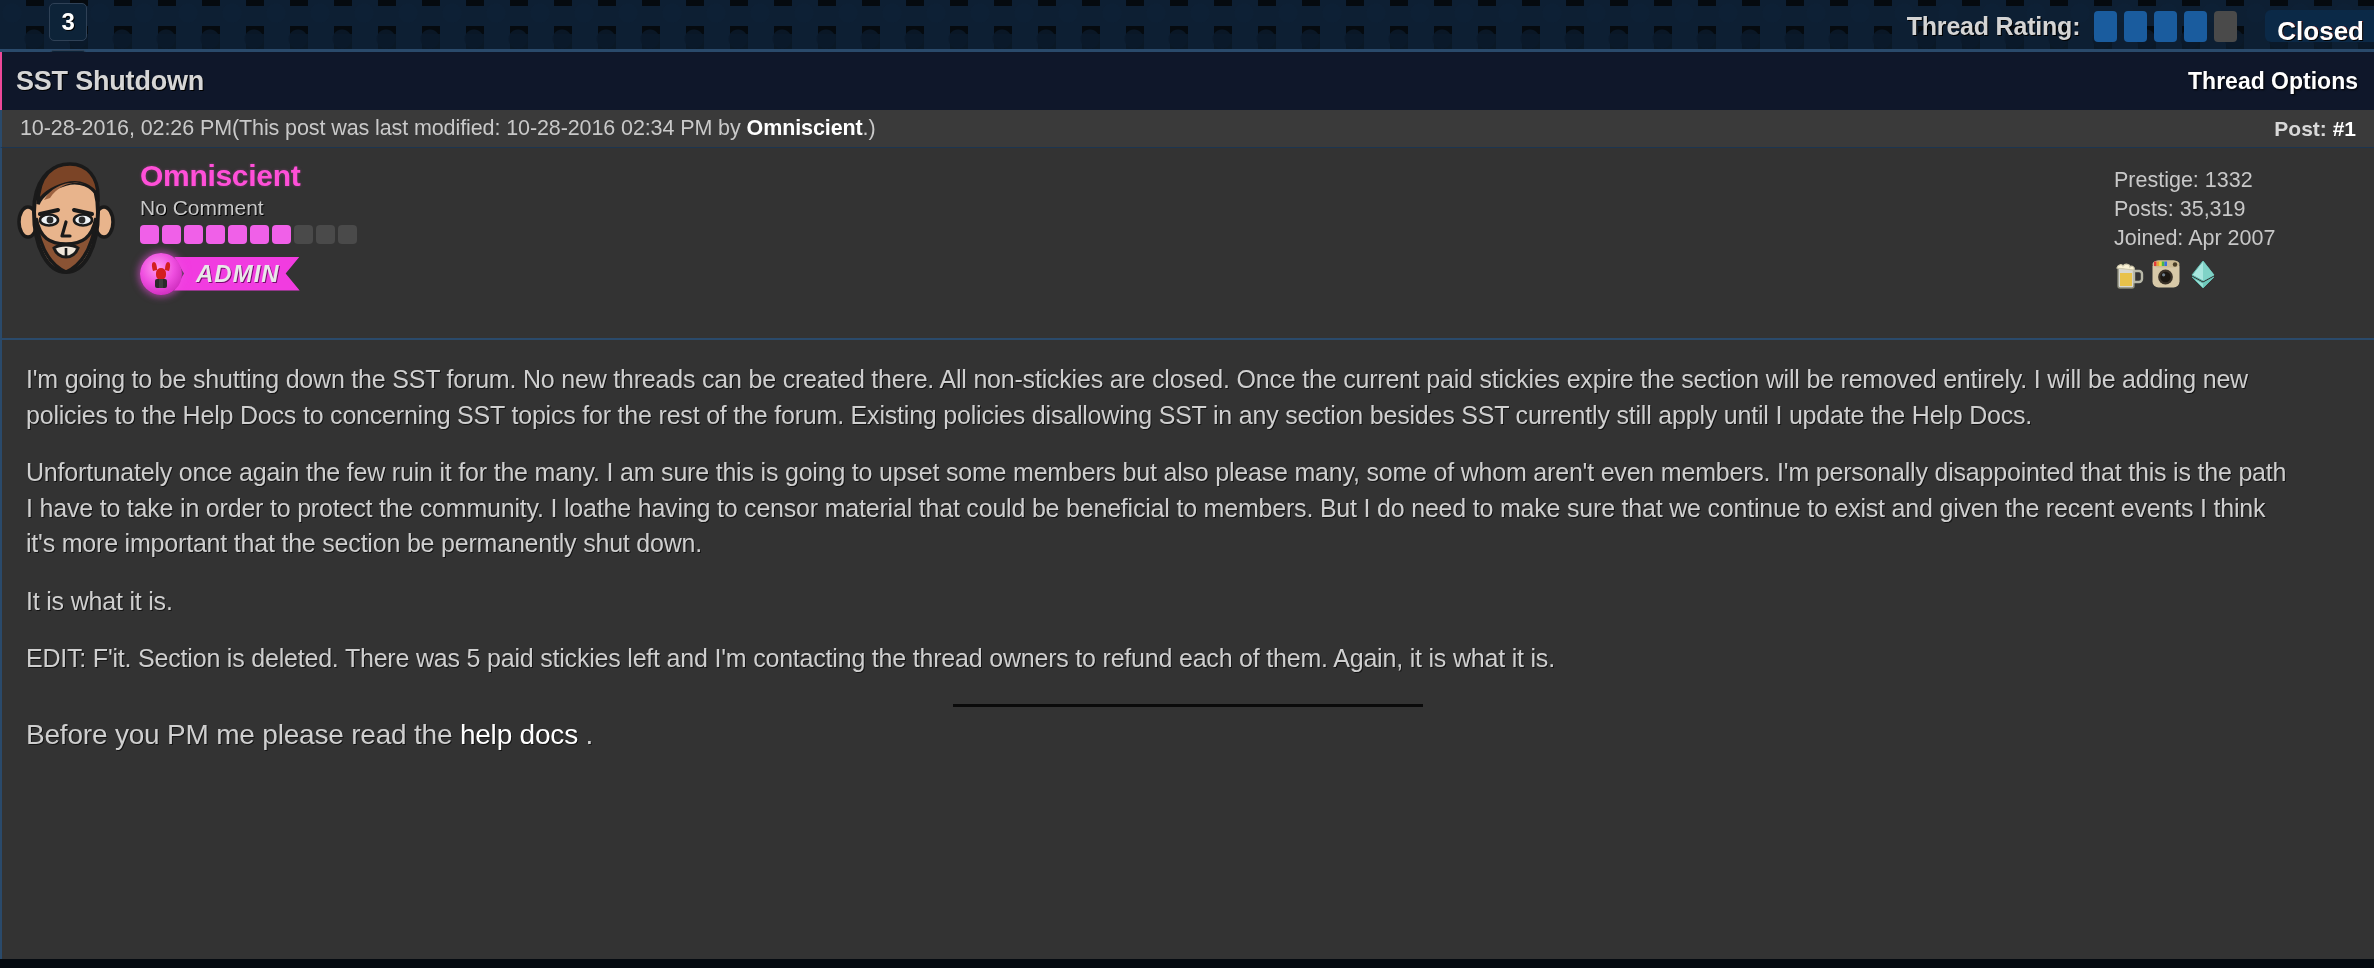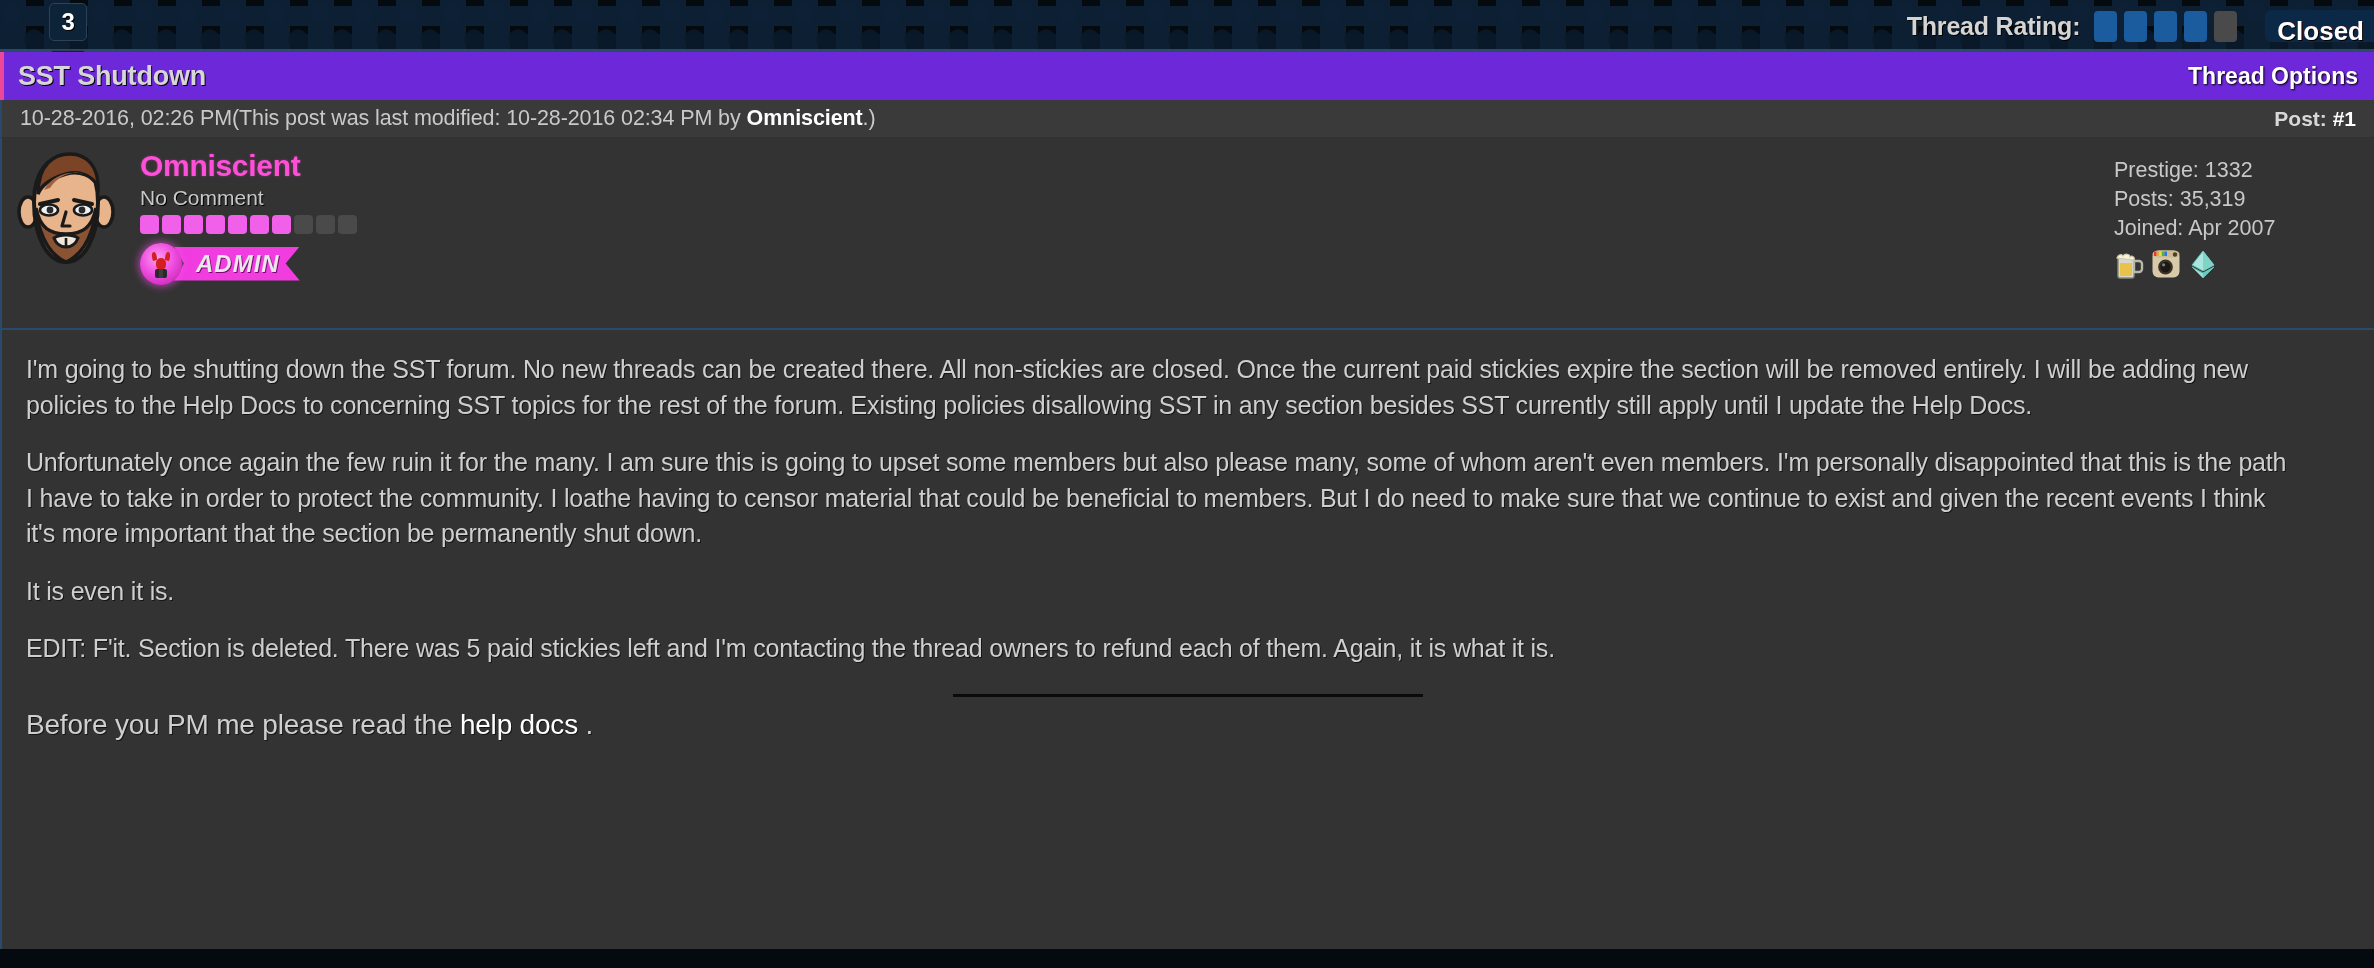--- a/index.html
+++ b/index.html
@@ -99,23 +99,23 @@
     font-size: 26px; font-weight: bold;
     text-shadow: 1px 1px 0 #000, 1px 0 0 #7a1010;
     padding: 18px 10px 8px 12px;
     height: 32px;
     display: flex; align-items: center;
     cursor: pointer;
   }
 
   
   .titlebar {
-    height: 48px;
-    background: #6d28d9;
-    border-left: 4px solid #ec4899;
+    height: 58px;
+    background: #0f172a;
+    border-left: 2px solid #ec4899;
     display: flex; align-items: center;
     padding: 0 16px 0 14px;
   }
   .thread-title {
     color: #d6d6d6; font-size: 27px; font-weight: bold;
     text-shadow: 1px 1px 0 #000;
     letter-spacing: -.2px;
   }
   .thread-options {
     margin-left: auto;
@@ -392,21 +392,21 @@
           <path d="M4 18 L15 24 L26 18 L15 29 Z" fill="#9adfd5" stroke="#5fb9ae" stroke-width="1"></path>
           <path d="M15 24 L26 18 L15 29 Z" fill="#6fc9bc"></path>
         </svg>
       </div>
     </div>
   </div>
 
   <div class="postbody">
     <p class="ptext">I'm going to be shutting down the SST forum. No new threads can be created there. All non-stickies are closed. Once the current paid stickies expire the section will be removed entirely. I will be adding new policies to the Help Docs to concerning SST topics for the rest of the forum. Existing policies disallowing SST in any section besides SST currently still apply until I update the Help Docs.</p>
     <p class="ptext">Unfortunately once again the few ruin it for the many. I am sure this is going to upset some members but also please many, some of whom aren't even members. I'm personally disappointed that this is the path I have to take in order to protect the community. I loathe having to censor material that could be beneficial to members. But I do need to make sure that we continue to exist and given the recent events I think it's more important that the section be permanently shut down.</p>
-    <p class="ptext">It is even it is.</p>
+    <p class="ptext">It is what it is.</p>
     <p class="ptext">EDIT: F'it. Section is deleted. There was 5 paid stickies left and I'm contacting the thread owners to refund each of them. Again, it is what it is.</p>
 
     <div class="sig-sep"></div>
 
     <div class="signature"><span>Before you PM me please read the </span><span class="lnk">help docs</span><span> .</span></div>
   </div>
 
 </div>
 
 </body></html>

